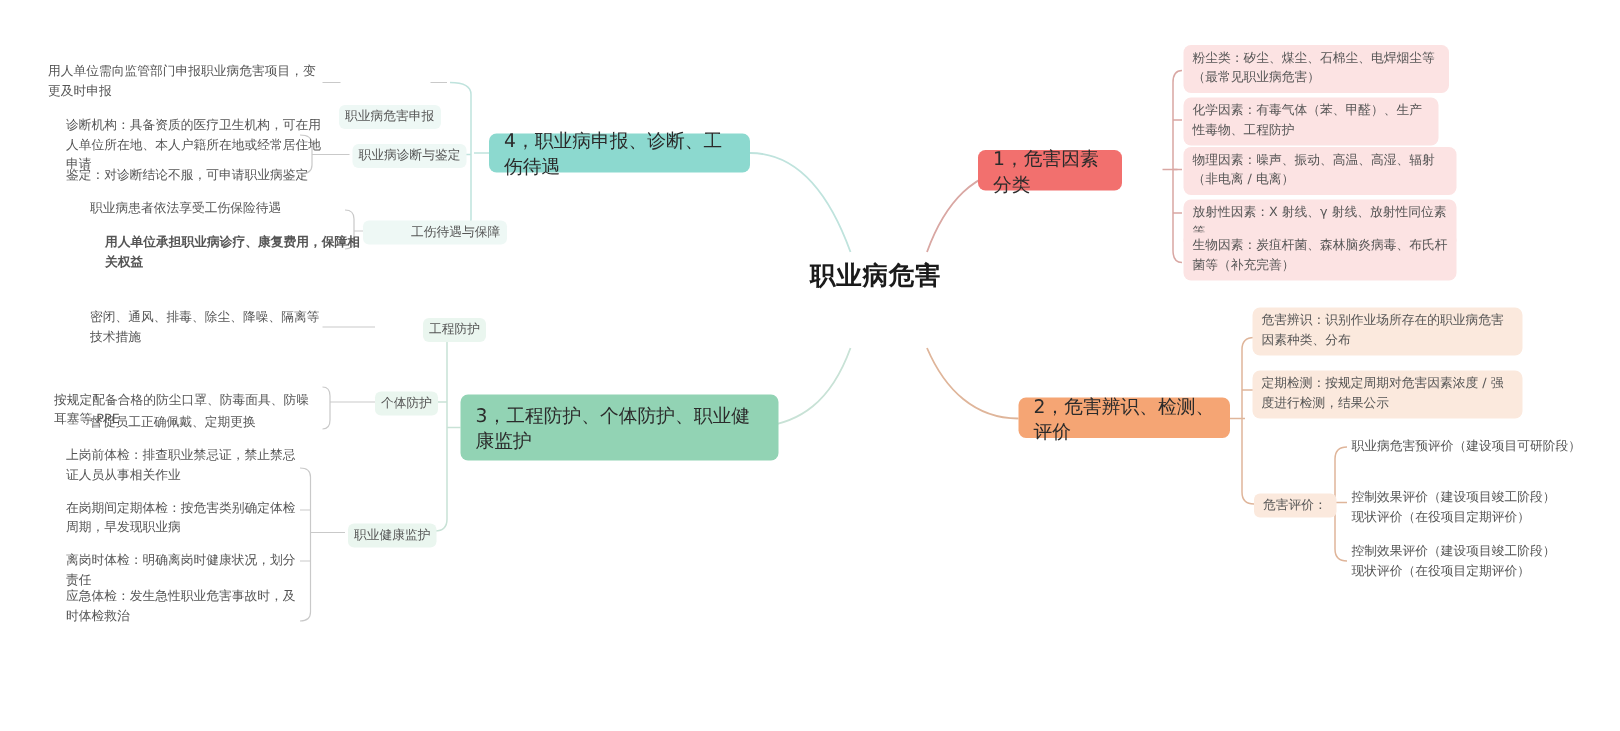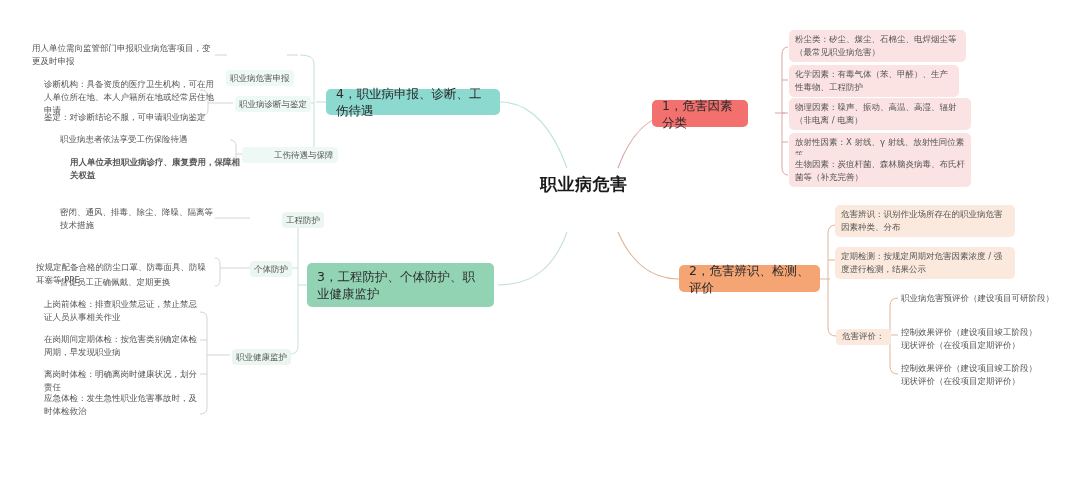--- a/index.html
+++ b/index.html
@@ -3,21 +3,21 @@
   <meta charset="utf-8">
   <style>
     html,body{margin:0;padding:0;}
     body{width:1080px;height:487px;background:#ffffff;position:relative;overflow:hidden;font-family:"DejaVu Sans","Liberation Sans",sans-serif;color:#4a4a4a;}
     svg.links{position:absolute;left:0;top:0;width:1080px;height:487px;}
     .abs{position:absolute;}
     .center{left:540px;top:172px;width:105px;font-size:17px;font-weight:bold;color:#1a1a1a;line-height:25px;letter-spacing:0.5px;}
     .main{border-radius:5px;font-size:12.5px;color:#2b2b2b;padding:0 10px;display:flex;align-items:center;box-sizing:border-box;line-height:17px;}
     .m1{left:652px;top:100px;width:96px;height:27px;background:#f2706e;justify-content:flex-end;}
     .m2{left:679px;top:265px;width:141px;height:27px;background:#f5a574;justify-content:center;}
-    .m3{left:307px;top:263px;width:187px;height:44px;background:#92d3b4;}
+    .m3{left:307px;top:263px;width:212px;height:44px;background:#92d3b4;}
     .m4{left:326px;top:89px;width:174px;height:26px;background:#8cd9cf;justify-content:flex-start;}
     .leaf-r{background:#fce3e3;border-radius:5px;font-size:8.5px;line-height:13px;padding:3px 6px;box-sizing:border-box;color:#555;}
     .leaf-o{background:#fbe9dd;border-radius:5px;font-size:8.5px;line-height:13px;padding:3px 6px;box-sizing:border-box;color:#555;}
     .sub{font-size:8.5px;line-height:12px;color:#555;background:#eef8f5;border-radius:4px;padding:2px 4px;}
     .sub3{background:#eaf6ef;}
     .plain{font-size:8.5px;line-height:13px;color:#555;}
     .right{text-align:left;}
     .evalnode{font-size:8.5px;color:#555;background:#fbe9dd;border-radius:4px;padding:2px 6px;}
   </style>
 </head>

